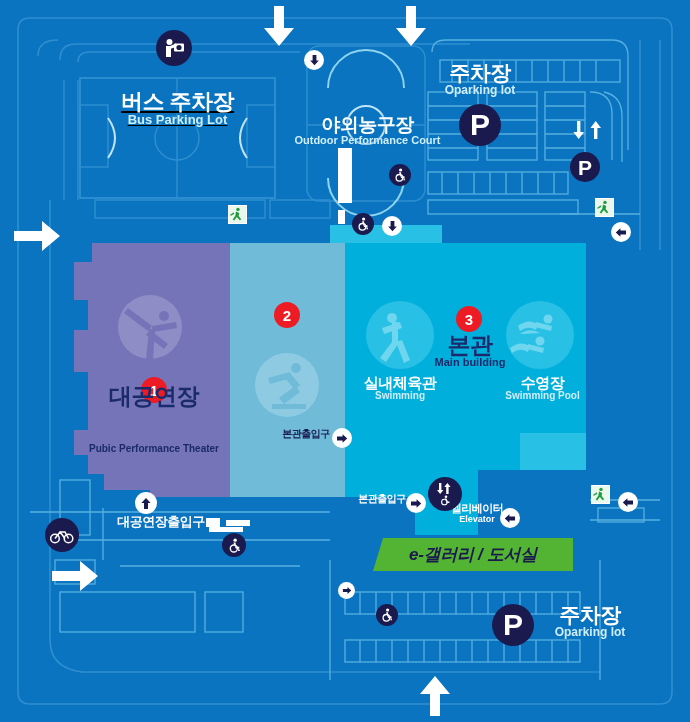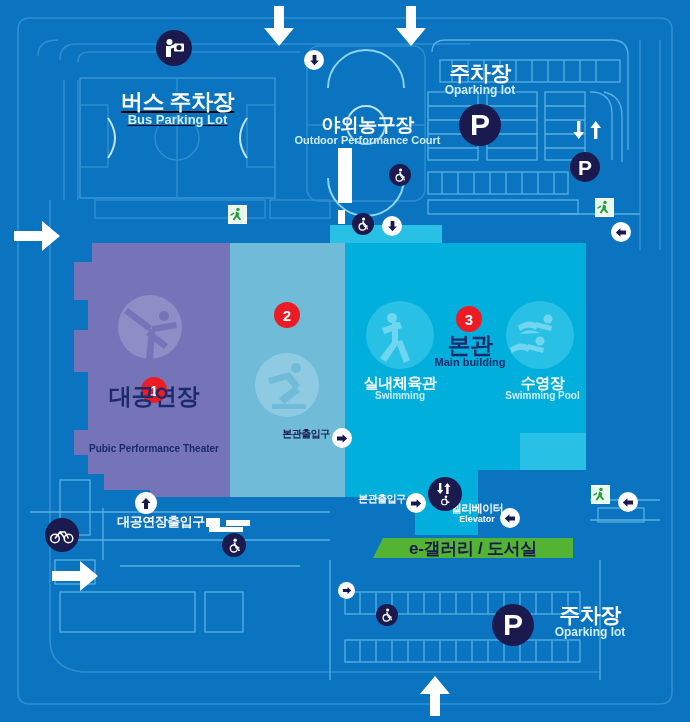--- a/index.html
+++ b/index.html
@@ -263,21 +263,21 @@
   <div class="lbl" style="left:485px;top:375px;width:115px;">
     <div class="ko ko-wh" style="font-size:15px;">수영장</div>
     <div class="en en-wh" style="font-size:10px;">Swimming Pool</div>
   </div>
 
   <div class="lbl" style="left:535px;top:604px;width:110px;">
     <div class="ko ko-wh" style="font-size:21px;text-shadow:0 0 3px #0a74c0;">주차장</div>
     <div class="en en-wh" style="font-size:12px;text-shadow:0 0 3px #0a74c0;">Oparking lot</div>
   </div>
 
-  <div class="greenband" style="left:373px;top:538px;width:200px;height:20px;">
+  <div class="greenband" style="left:373px;top:538px;width:200px;height:33px;font-style:italic;">
     <span>e-갤러리 / 도서실</span>
   </div>
 
   <div class="lbl ko" style="left:101px;top:515px;width:120px;font-size:13px;color:#ffffff;">대공연장출입구</div>
   <div class="lbl ko" style="left:276px;top:429px;width:60px;font-size:10px;color:#1b1a4e;">본관출입구</div>
   <div class="lbl ko" style="left:352px;top:494px;width:60px;font-size:10px;color:#ffffff;">본관출입구</div>
   <div class="lbl" style="left:446px;top:503px;width:62px;">
     <div class="ko" style="font-size:11px;color:#ffffff;">엘리베이터</div>
     <div class="en" style="font-size:9px;color:#ffffff;">Elevator</div>
   </div>

